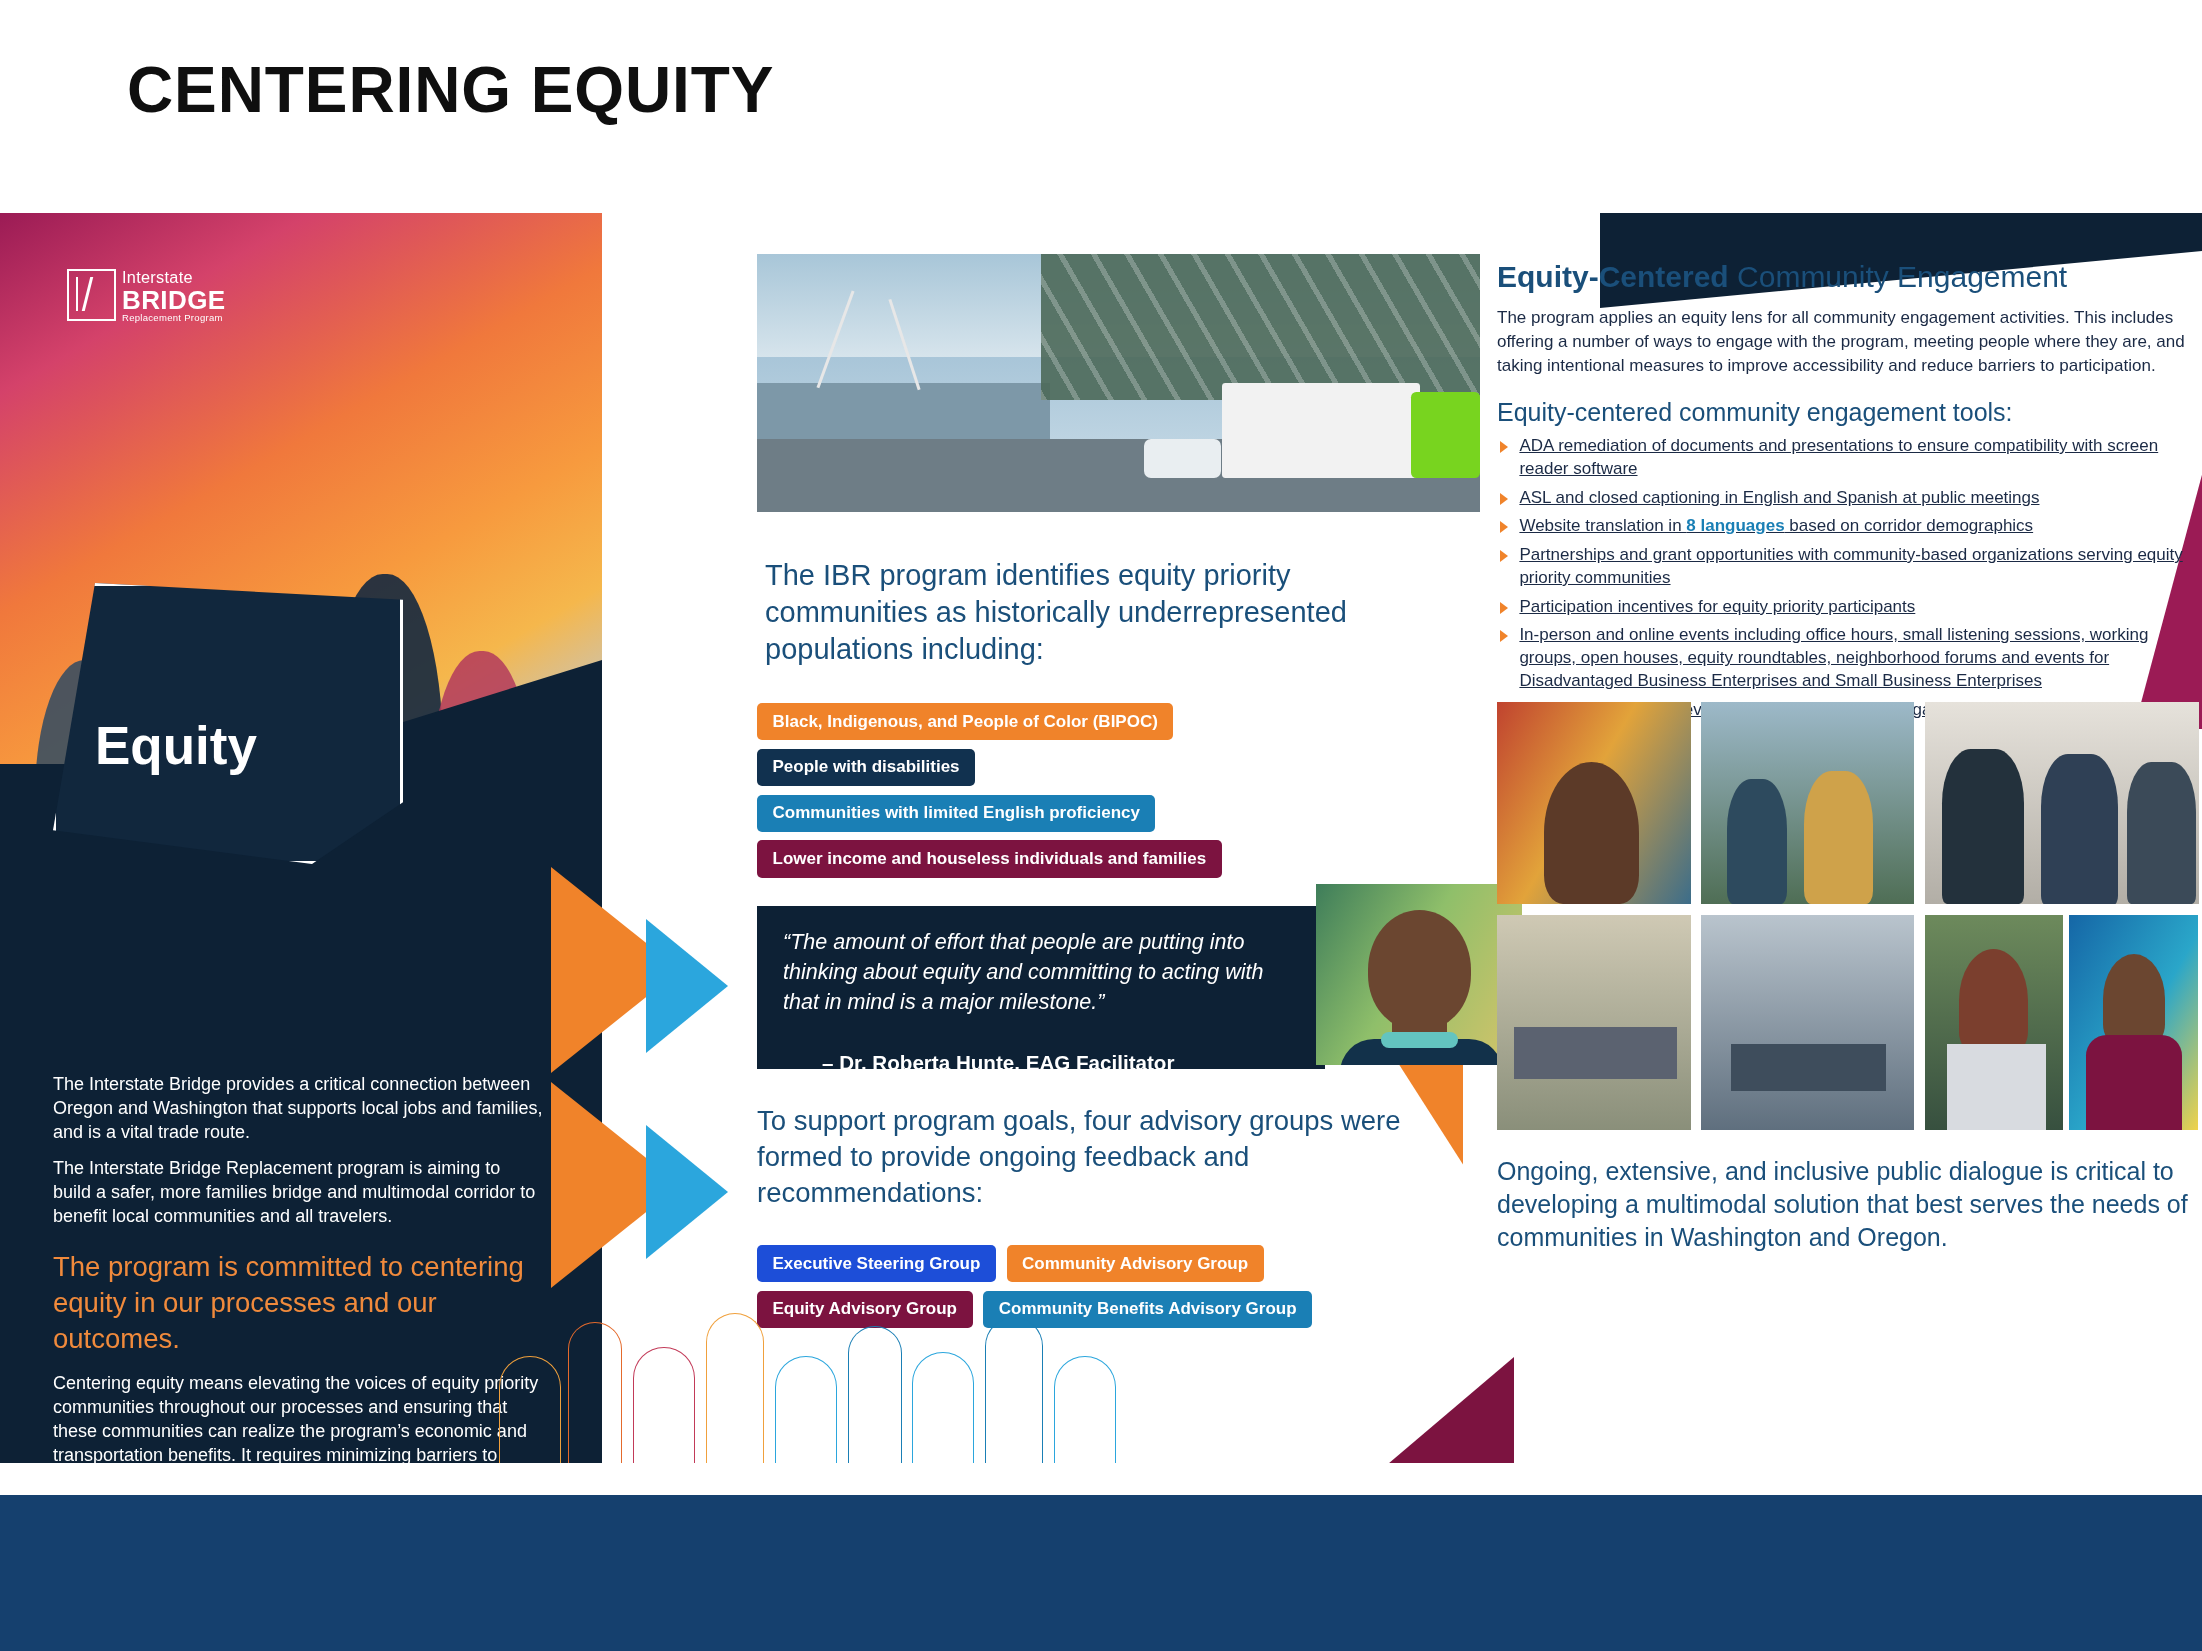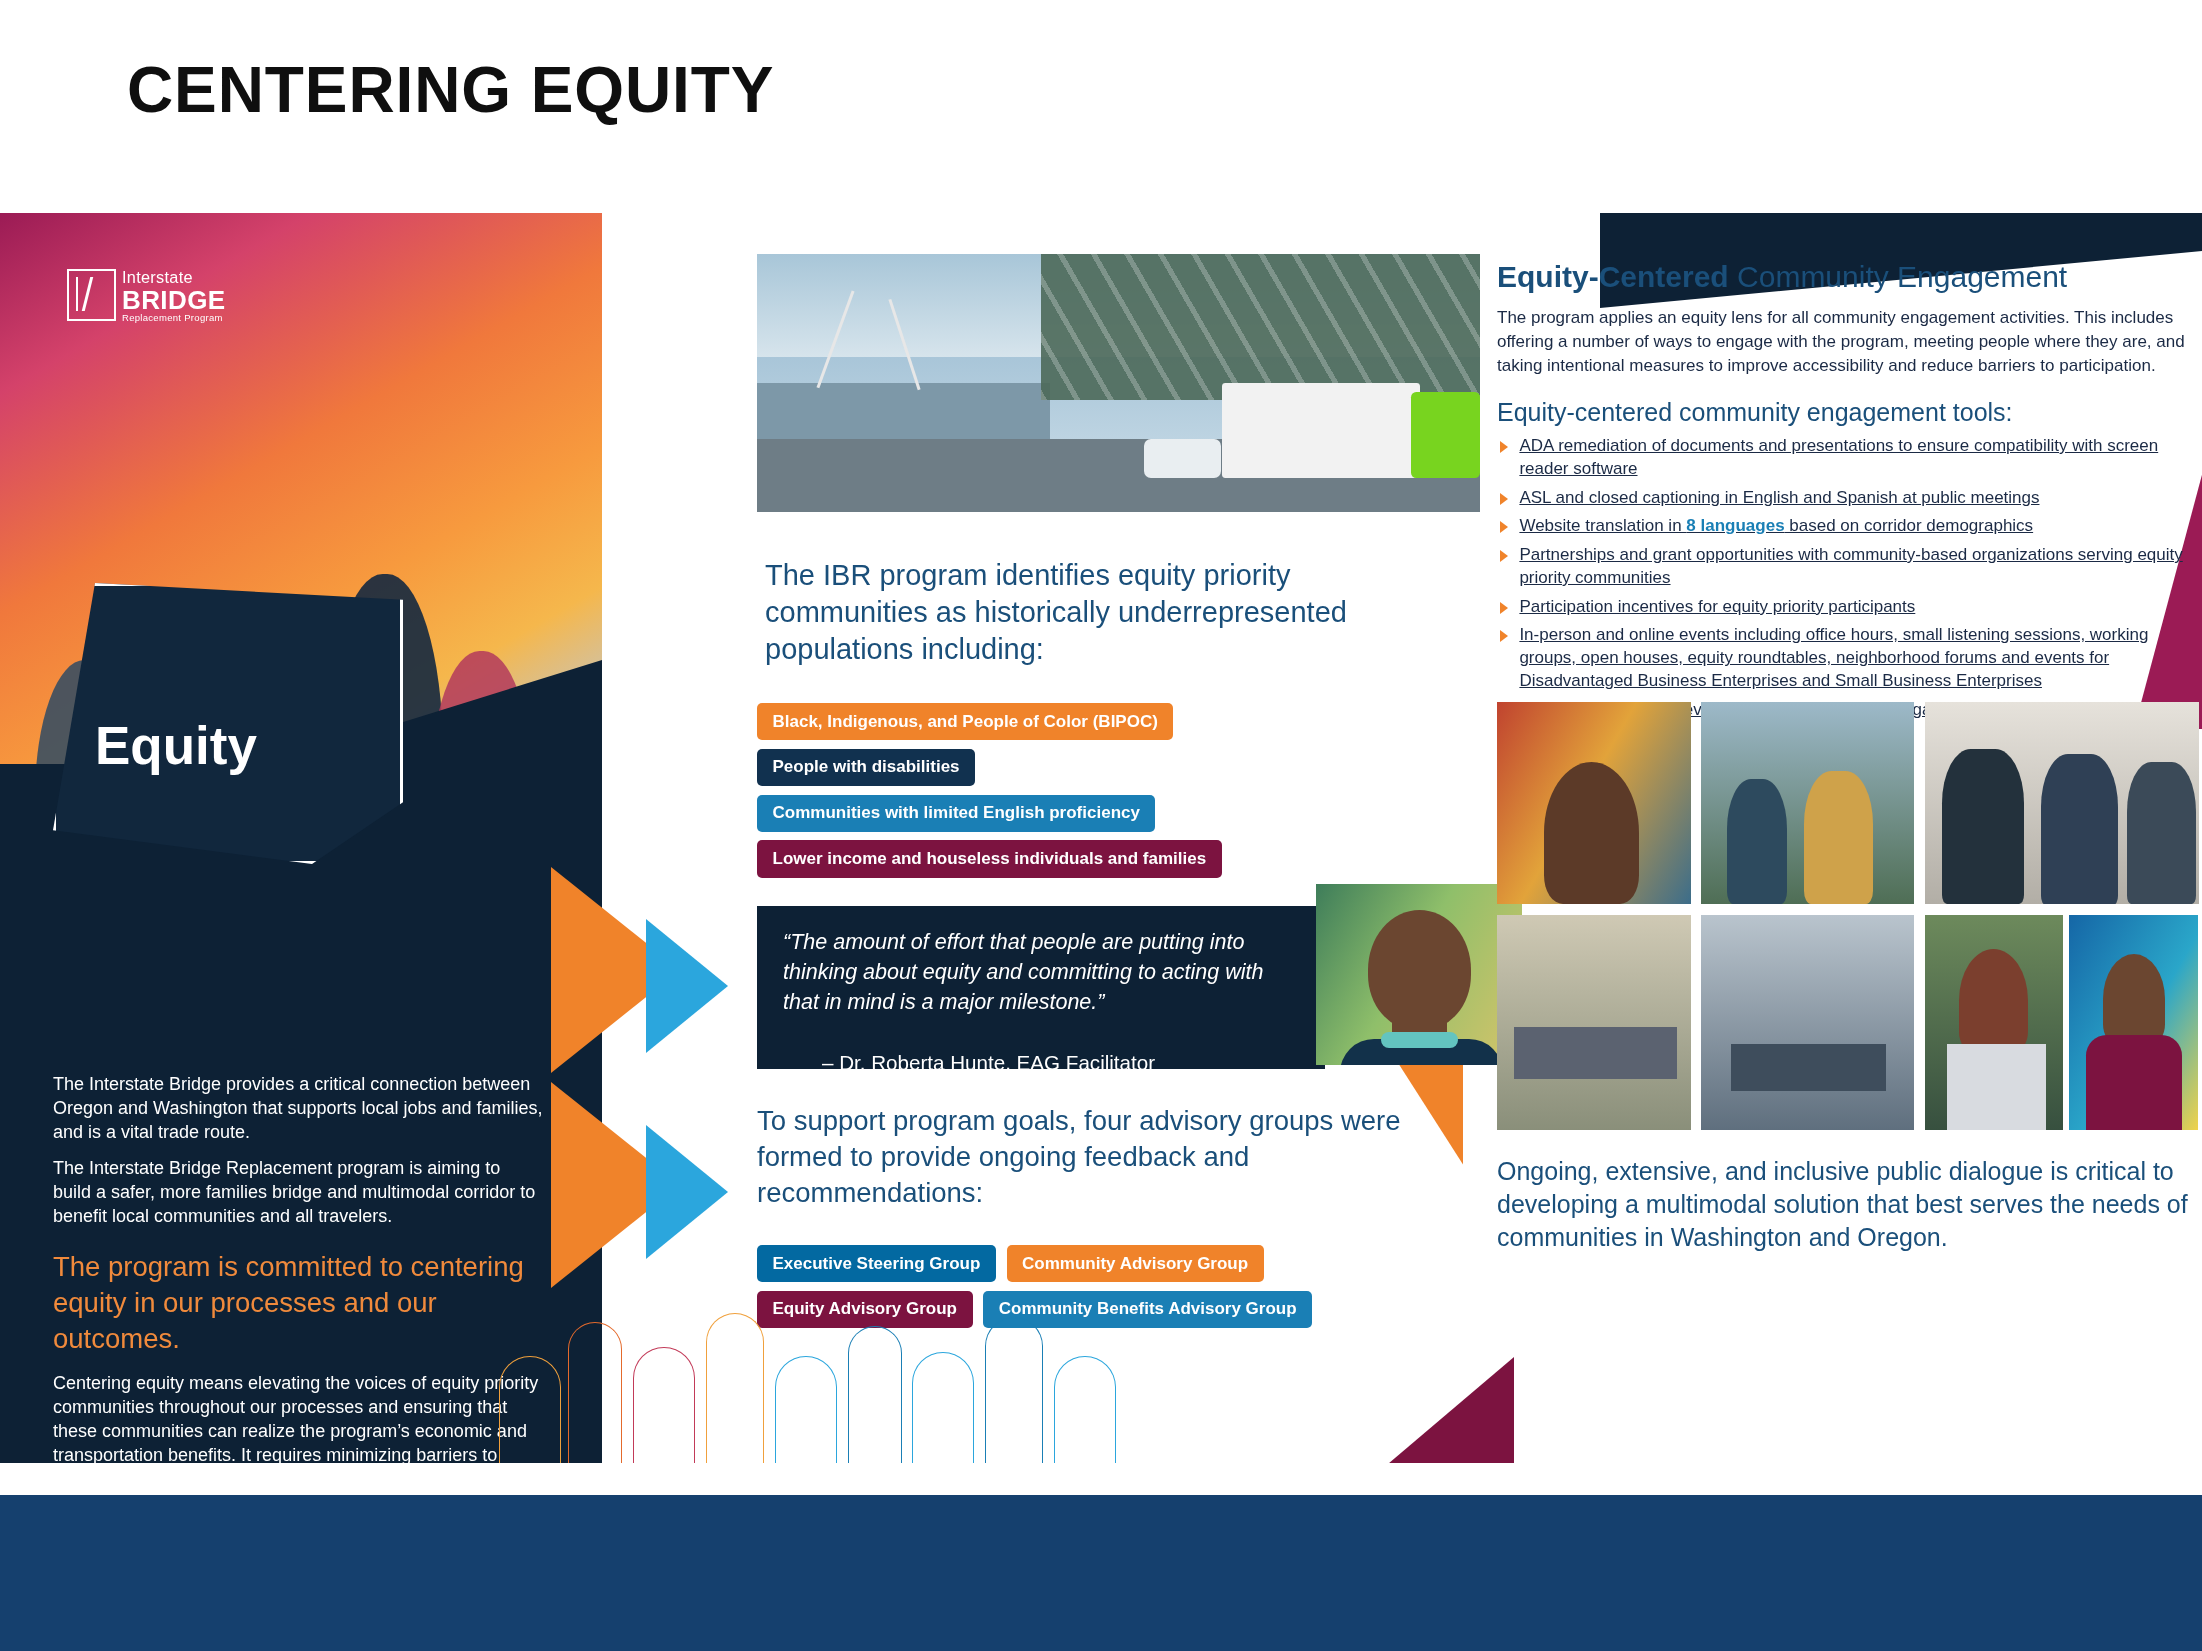--- a/index.html
+++ b/index.html
@@ -90,21 +90,21 @@
   .mid-lead{position:absolute;left:8px;top:344px;width:680px;font-size:29px;line-height:1.28;color:#1a4f7a;}
 
   .pill-group{position:absolute;left:0;top:490px;width:723px;}
   .pill{display:inline-block;color:#fff;font-weight:bold;font-size:17px;border-radius:5px;padding:8.6px 15.5px;margin:0 6.9px 8.6px 0;white-space:nowrap;}
 
   .quote-box{
     position:absolute;left:0;top:693px;width:568px;height:163px;background:#0d2135;
     clip-path:polygon(0 0,100% 0,100% 100%,0 100%);
   }
   .quote-txt{position:absolute;left:26px;top:22.4px;width:516px;color:#fff;font-size:21.5px;line-height:1.38;font-style:italic;}
-  .quote-by{position:absolute;left:65px;top:145px;color:#fff;font-size:20.6px;font-weight:normal;}
+  .quote-by{position:absolute;left:65px;top:145px;color:#fff;font-size:20.6px;font-weight:bold;}
   .quote-photo{position:absolute;left:559px;top:671px;width:206px;height:181px;overflow:hidden;background:#2a5d7a;}
   .qp-bg{position:absolute;inset:0;background:linear-gradient(120deg,#3e7d5a,#8fbf6a 45%,#d8c46a);}
   .qp-head{position:absolute;left:52px;top:26px;width:103px;height:120px;background:#6b4630;border-radius:50% 50% 46% 46%;}
   .qp-neck{position:absolute;left:76px;top:129px;width:55px;height:52px;background:#6b4630;}
   .qp-shirt{position:absolute;left:24px;top:155px;width:163px;height:52px;background:#12314a;border-radius:34px 34px 0 0;}
   .qp-neck2{position:absolute;left:65px;top:148px;width:77px;height:15.5px;background:#63c4c0;border-radius:10.3px;}
 
   .mid-lead2{position:absolute;left:0;top:890px;width:654px;font-size:27.5px;line-height:1.3;color:#1a4f7a;}
   .group-pills{position:absolute;left:0;top:1032px;width:723px;}
 
@@ -231,21 +231,21 @@
         <div class="qp-bg"></div>
         <div class="qp-head"></div>
         <div class="qp-neck"></div>
         <div class="qp-shirt"></div>
         <div class="qp-neck2"></div>
       </div>
 
       <div class="mid-lead2">To support program goals, four advisory groups were formed to provide ongoing feedback and recommendations:</div>
 
       <div class="group-pills">
-        <span class="pill" style="background: #0369a1;">Executive Steering Group</span>
+        <span class="pill" style="background: #1d4ed8;">Executive Steering Group</span>
         <span class="pill" style="background: rgb(240, 131, 42);">Community Advisory Group</span><br>
         <span class="pill" style="background: rgb(124, 19, 64);">Equity Advisory Group</span>
         <span class="pill" style="background: rgb(26, 127, 181);">Community Benefits Advisory Group</span>
       </div>
     </div>
 
     <div class="crowd-art">
       <div class="ca-line" style="left:17px;width:60px;height:129px;border-color:#f0a03c;"></div>
       <div class="ca-line" style="left:86px;width:52px;height:163px;border-color:#e46a2c;"></div>
       <div class="ca-line" style="left:151px;width:60px;height:138px;border-color:#c23a58;"></div>

